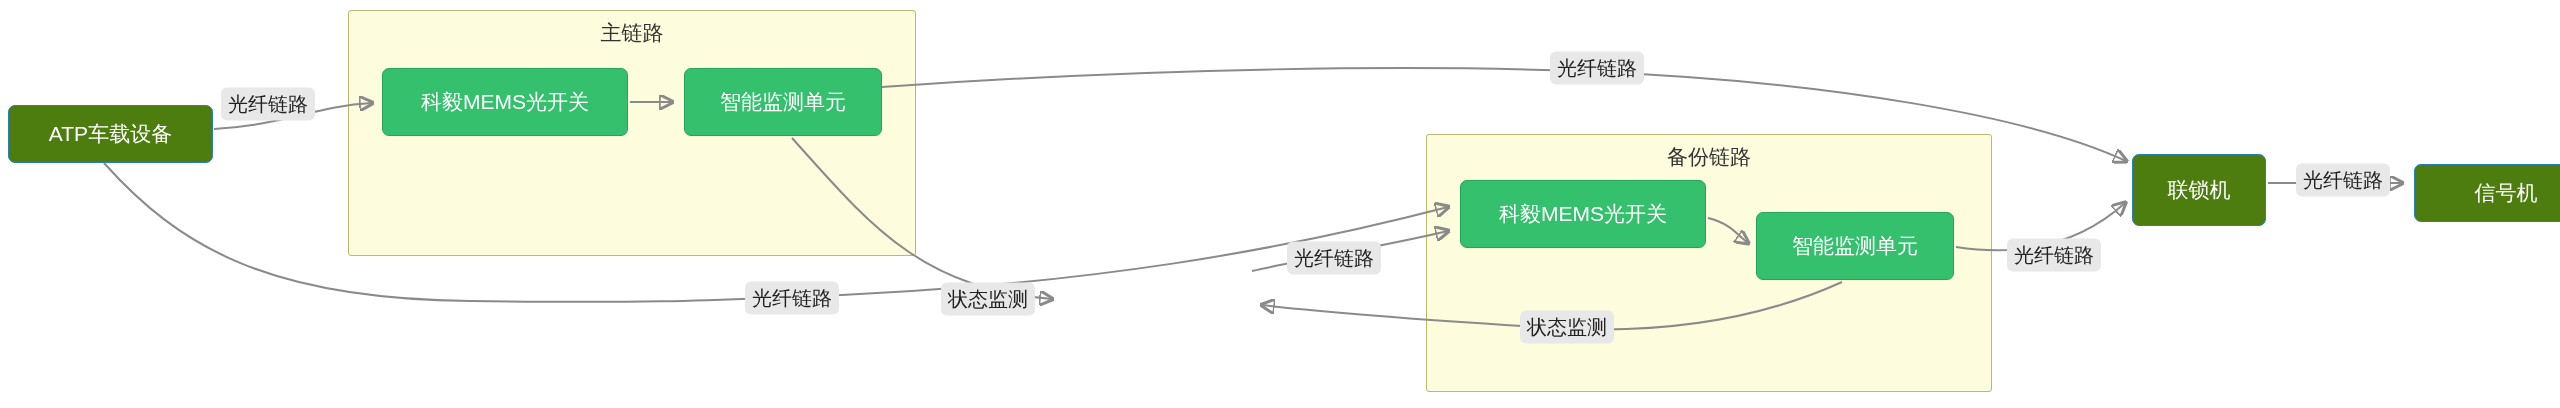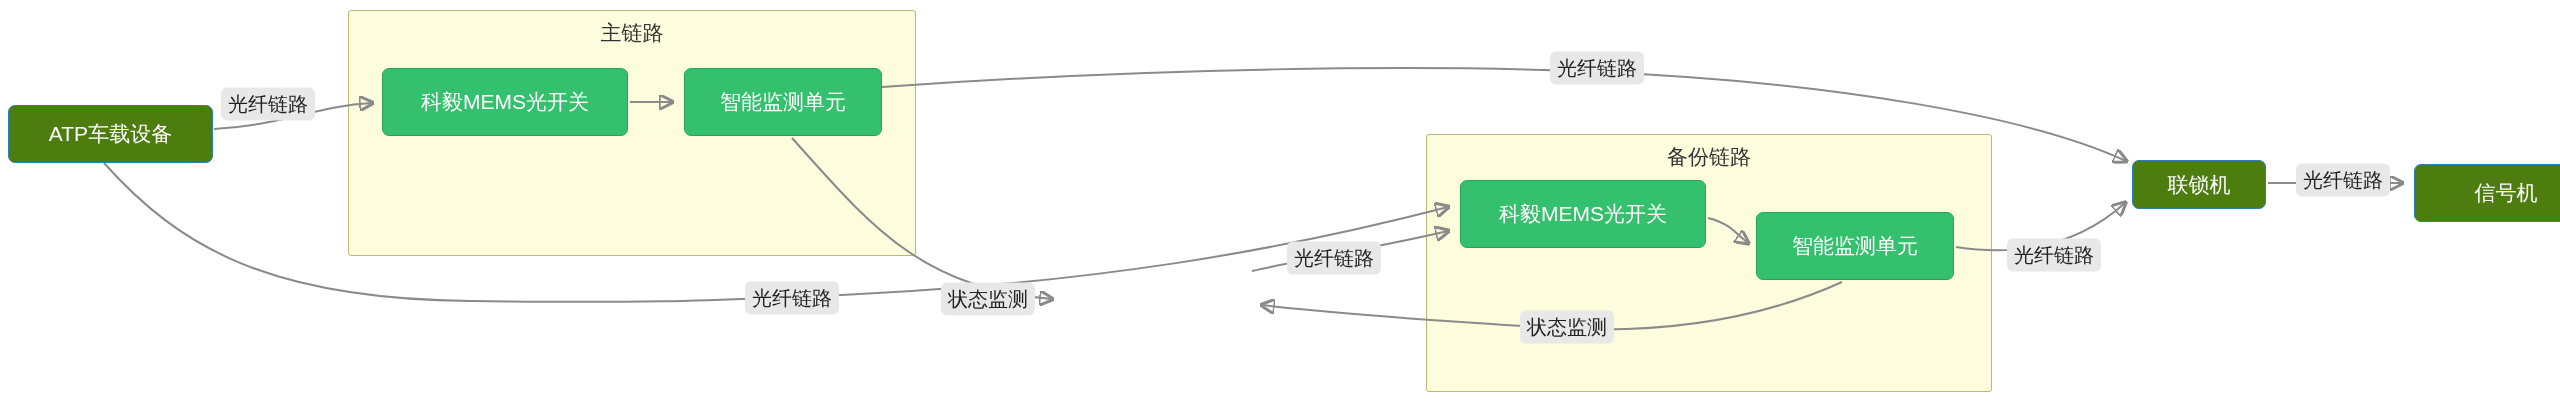--- a/index.html
+++ b/index.html
@@ -74,21 +74,21 @@
 
   <div class="node green" style="left:1460px; top:180px; width:246px; height:68px;">
     <span>科毅MEMS光开关</span>
   </div>
 
   <div class="node green" style="left:1756px; top:212px; width:198px; height:68px;">
     <span>智能监测单元</span>
   </div>
 
 
-  <div class="node blue" style="left:2132px; top:160px; width:134px; height:49px;">
+  <div class="node blue" style="left:2132px; top:154px; width:134px; height:72px;">
     <span>联锁机</span>
   </div>
 
   <div class="node blue" style="left:2414px; top:164px; width:160px; height:58px;padding-left:24px;">
     <span>信号机</span>
   </div>
 
   <div class="edge-label" style="left:268px; top:104px;">光纤链路</div>
   <div class="edge-label" style="left:1597px; top:68px;">光纤链路</div>
   <div class="edge-label" style="left:792px; top:298px;">光纤链路</div>

